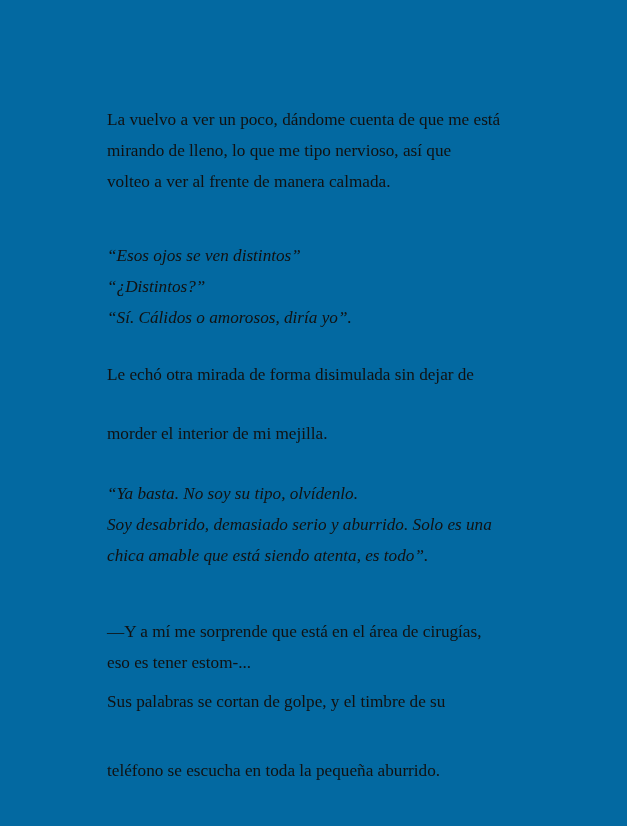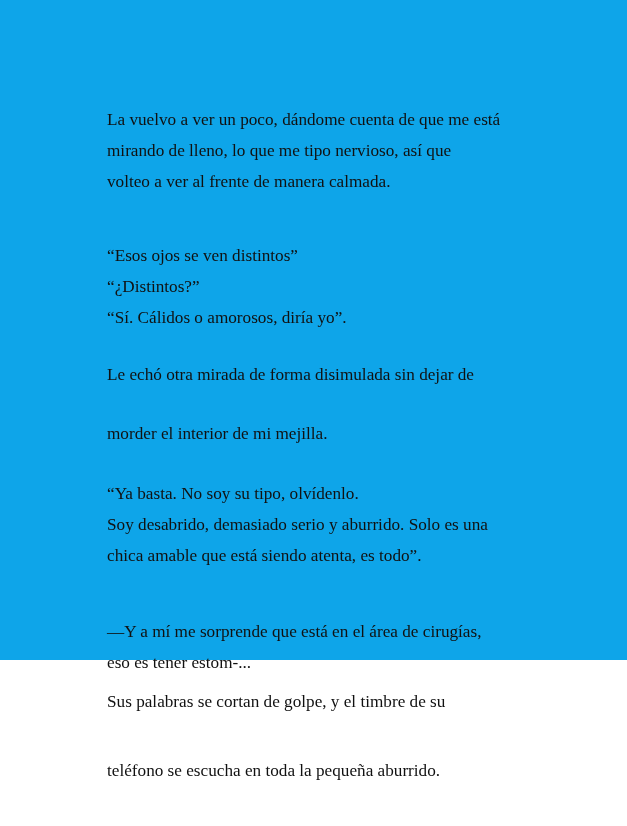--- a/index.html
+++ b/index.html
@@ -11,34 +11,35 @@
     width: 627px;
     height: 826px;
     overflow: hidden;
     position: relative;
   }
   .page {
     position: absolute;
     left: 0;
     top: 0;
     width: 627px;
-    height: 660px;
-    background: #0ea5e9;
+    height: 826px;
+    background: #0369a1;
   }
   .line {
     position: absolute;
     left: 107px;
     white-space: nowrap;
     font-family: "Liberation Serif", "DejaVu Serif", serif;
     font-size: 17.2px;
     color: #111111;
     line-height: 20px;
     height: 20px;
   }
   .italic {
+    font-style: italic;
   }
 </style>
 </head>
 <body>
 
 <div class="page">
 
   <div>
     <div class="line" style="top:110px">La vuelvo a ver un poco, dándome cuenta de que me está</div>
     <div class="line" style="top:141px">mirando de lleno, lo que me tipo nervioso, así que</div>

